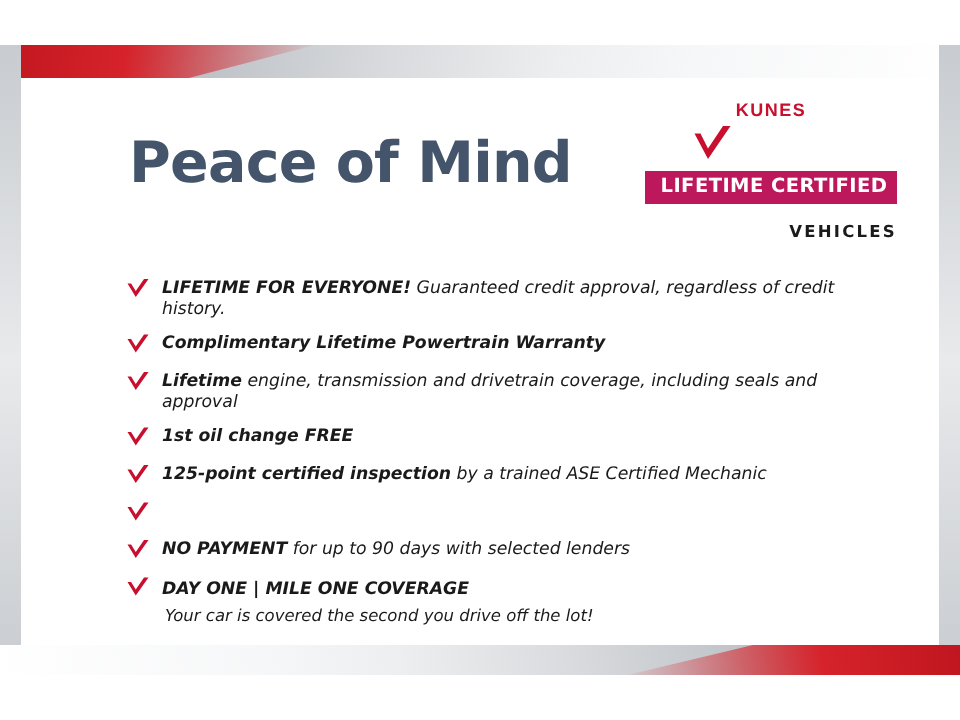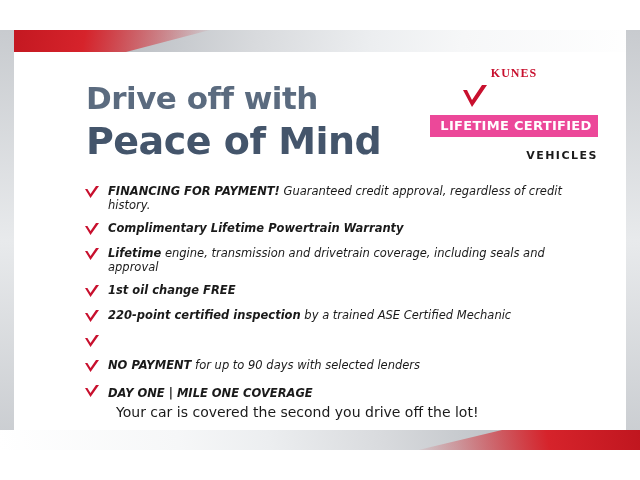--- a/index.html
+++ b/index.html
@@ -112,42 +112,42 @@
     position: absolute;
     right: 28px; top: 14px;
     width: 168px;
   }
   .badge-kunes {
     font-size: 12px;
     font-weight: bold;
     color: #c8102e;
     letter-spacing: 1px;
     text-align: center;
-    font-family: Liberation Serif, serif;
+    font-family: Liberation Sans, sans-serif;
   }
   .badge-main {
     position: relative;
     text-align: center;
     height: 34px;
   }
   .badge-no-fear {
     font-size: 30px;
     font-weight: bold;
     color: #1b1b1b;
     letter-spacing: -1px;
     line-height: 34px;
     font-family: "DejaVu Sans", sans-serif;
   }
   .badge-check {
     position: absolute;
     left: 30px; top: 2px;
     width: 30px; height: 30px;
   }
   .badge-bar {
-    background: #ec4899;
+    background: #be185d;
     color: #ffffff;
     font-size: 13px;
     font-weight: bold;
     letter-spacing: 0.3px;
     text-align: center;
     padding: 3px 0 4px 4px;
     font-family: "DejaVu Sans", sans-serif;
   }
   .badge-vehicles {
     font-size: 11px;
@@ -184,45 +184,45 @@
     font-family: "DejaVu Sans", sans-serif;
   }
   .bullet-text .b {
     font-weight: bold;
     font-style: italic;
   }
   .bullet-text .n {
     font-style: italic;
   }
   .bullet-sub {
-    font-size: 14px;
+    font-size: 11px;
+    font-style: italic;
     color: #1a1a1a;
     margin-top: 3px;
-    margin-left: 8px;
+    margin-left: 2px;
     font-family: "DejaVu Sans", sans-serif;
   }
 </style>
 </head>
 <body>
 
 <div class="canvas">
 
   <div class="band-top"></div>
   <div class="swoosh-top"></div>
   <div class="swoosh-top-red"></div>
   <div class="edge-left"></div>
   <div class="edge-right"></div>
   <div class="swoosh-bottom"></div>
   <div class="swoosh-bottom-red"></div>
   <div class="band-bottom"></div>
 
   <div class="sheet">
 
     <div class="headline">
-      <div class="headline-line1">Drive off with</div>
       <div class="headline-line2">Peace of Mind</div>
     </div>
 
     <div class="badge">
       <div class="badge-kunes">KUNES</div>
       <div class="badge-main">
         <span class="badge-check">
           <svg width="30" height="30" viewBox="0 0 30 30" aria-hidden="true">
             <path d="M3 7 L12 24 L27 2 L22 2 L12 17 L7 7 Z" fill="#c8102e"></path>
           </svg>
@@ -233,21 +233,21 @@
     </div>
 
     <div class="bullets">
 
       <div class="bullet-row">
         <span class="bullet-check">
           <svg width="16" height="16" viewBox="0 0 16 16" aria-hidden="true">
               <path d="M1 4 L6.5 13 L15 1 L12 1 L6.5 9 L3.4 4 Z" fill="#c8102e"></path>
             </svg>
         </span>
-        <span class="bullet-text"><span class="b">FINANCING FOR PAYMENT!</span><span class="n"> Guaranteed credit approval, regardless of credit history.</span></span>
+        <span class="bullet-text"><span class="b">LIFETIME FOR EVERYONE!</span><span class="n"> Guaranteed credit approval, regardless of credit history.</span></span>
       </div>
 
       <div class="bullet-row">
         <span class="bullet-check">
           <svg width="16" height="16" viewBox="0 0 16 16" aria-hidden="true">
               <path d="M1 4 L6.5 13 L15 1 L12 1 L6.5 9 L3.4 4 Z" fill="#c8102e"></path>
             </svg>
         </span>
         <span class="bullet-text"><span class="b">Complimentary Lifetime Powertrain Warranty</span><span class="n"></span></span>
       </div>
@@ -269,21 +269,21 @@
         </span>
         <span class="bullet-text"><span class="b">1st oil change FREE</span><span class="n"></span></span>
       </div>
 
       <div class="bullet-row">
         <span class="bullet-check">
           <svg width="16" height="16" viewBox="0 0 16 16" aria-hidden="true">
               <path d="M1 4 L6.5 13 L15 1 L12 1 L6.5 9 L3.4 4 Z" fill="#c8102e"></path>
             </svg>
         </span>
-        <span class="bullet-text"><span class="b">220-point certified inspection</span><span class="n"> by a trained ASE Certified Mechanic</span></span>
+        <span class="bullet-text"><span class="b">125-point certified inspection</span><span class="n"> by a trained ASE Certified Mechanic</span></span>
       </div>
 
 
       <div class="bullet-row">
         <span class="bullet-check">
           <svg width="16" height="16" viewBox="0 0 16 16" aria-hidden="true">
               <path d="M1 4 L6.5 13 L15 1 L12 1 L6.5 9 L3.4 4 Z" fill="#c8102e"></path>
             </svg>
         </span>
       </div>

